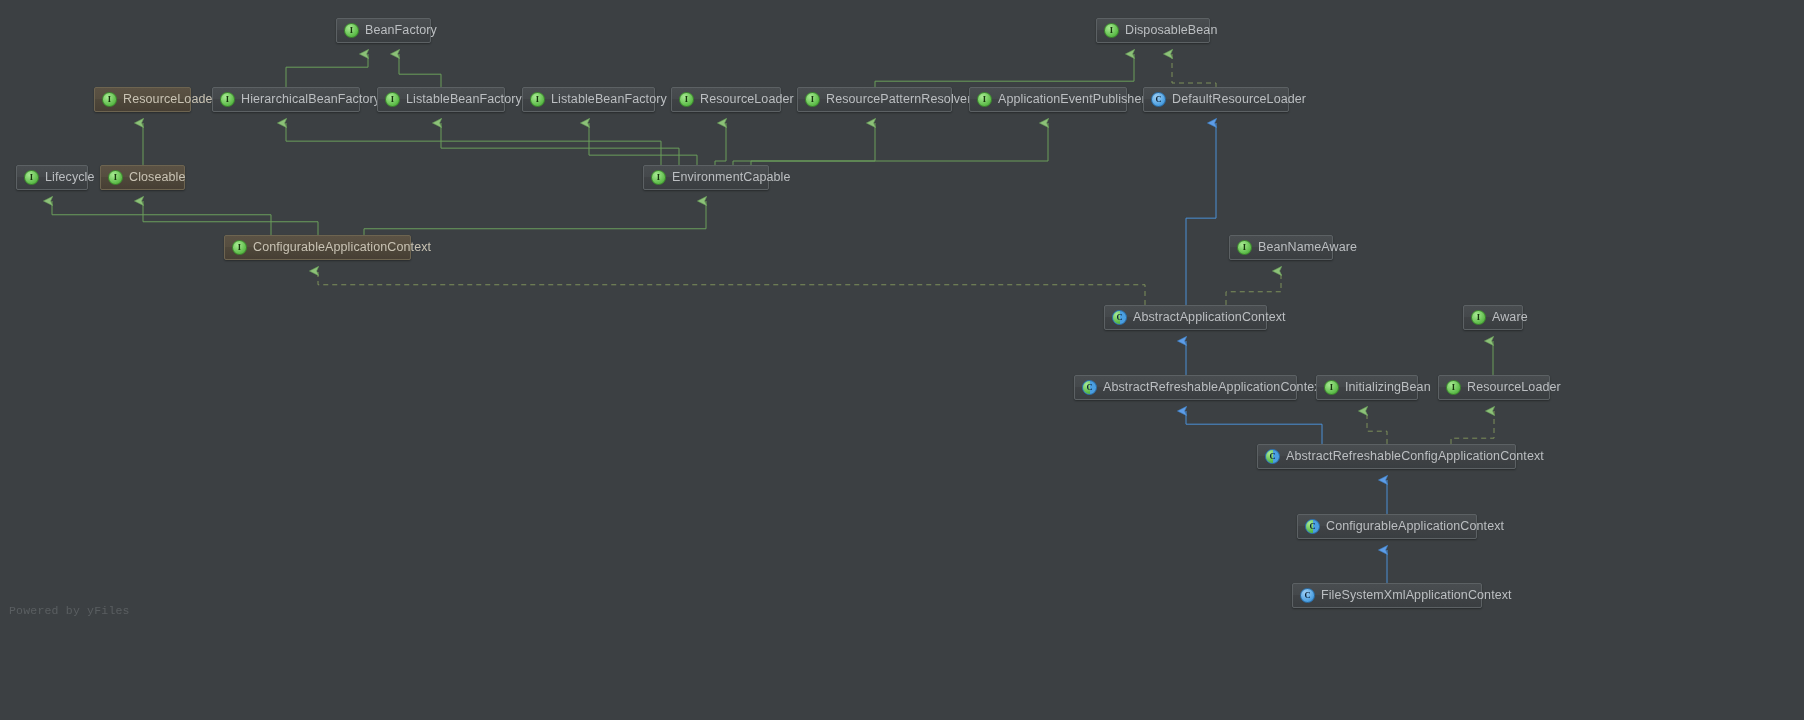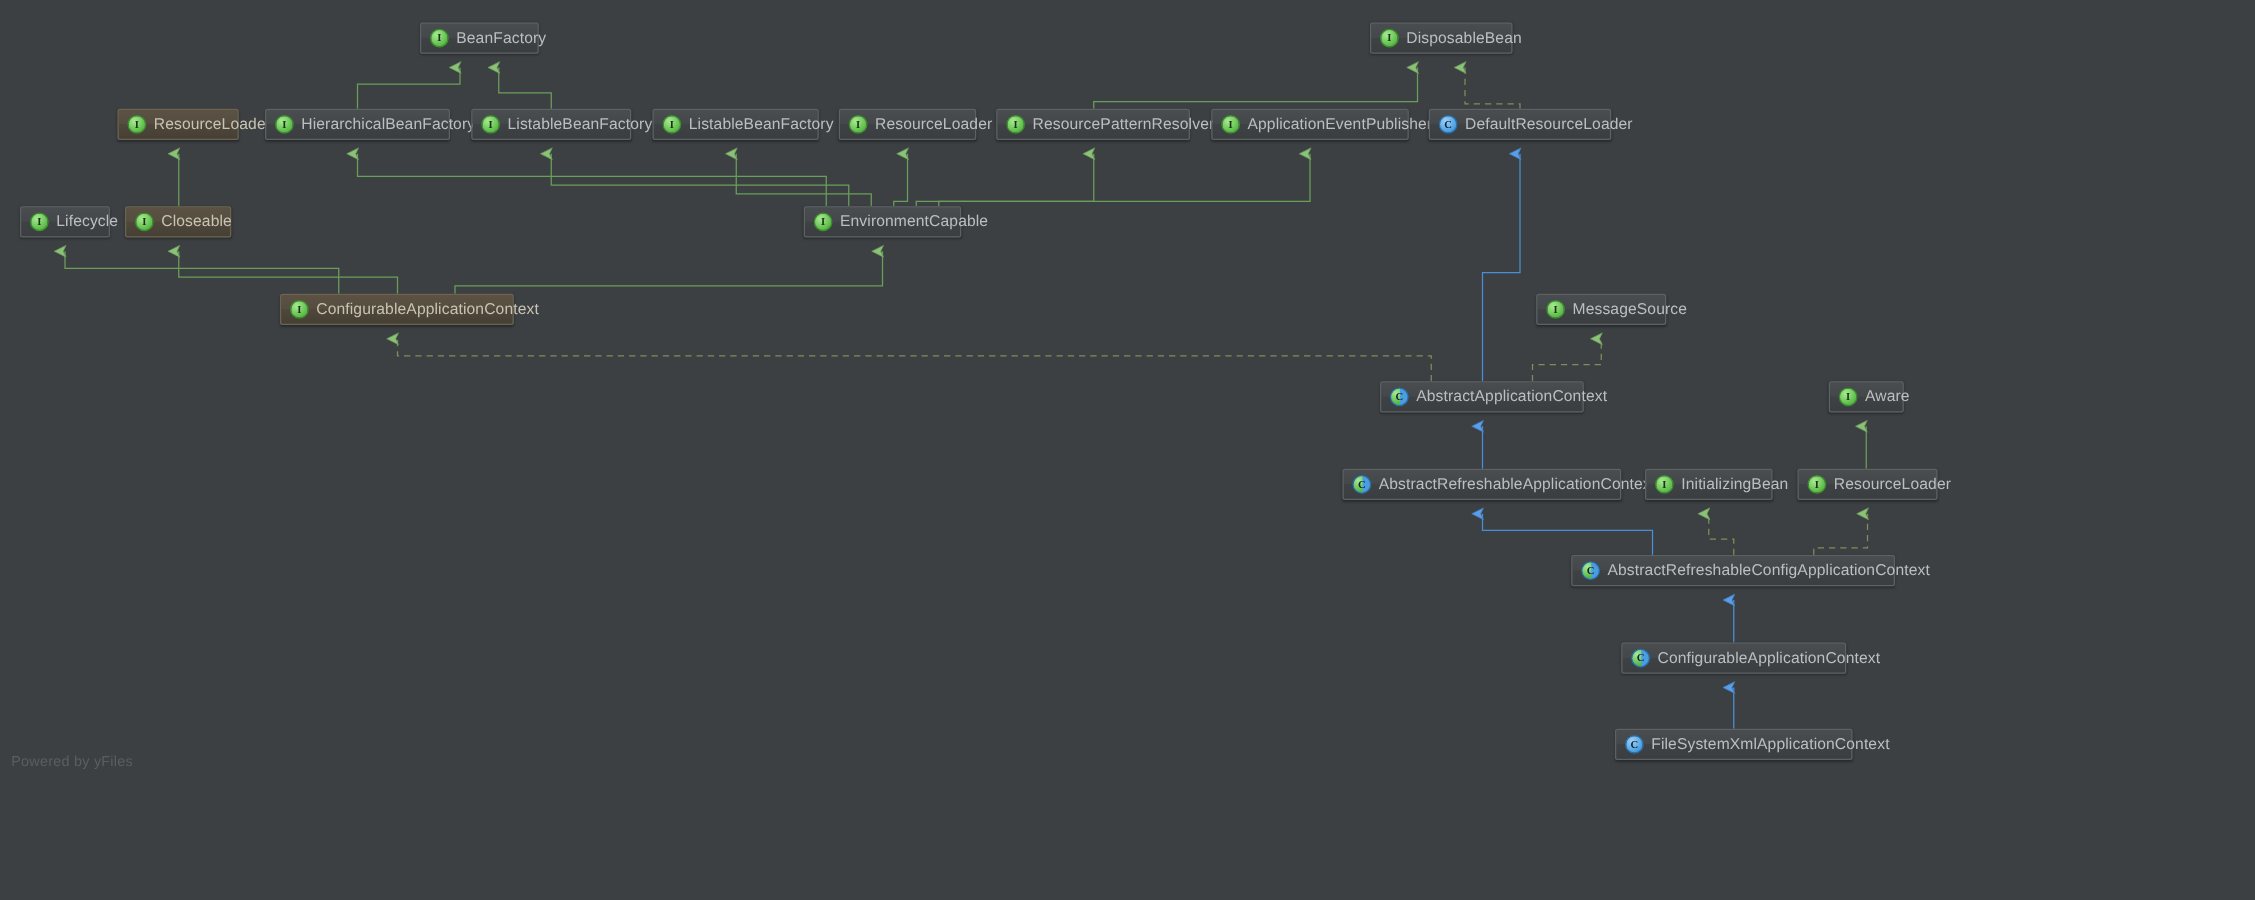--- a/index.html
+++ b/index.html
@@ -64,20 +64,21 @@
     width:8px;height:15px;
     background:radial-gradient(circle at 60% 30%,#a8ea93,#54b641 75%);
     border-radius:50% 0 0 50%;
   }
   .ico-abstract .g{position:relative;z-index:2;}
 
   #watermark{
     position:absolute;left:9px;top:604px;
     font-size:11.5px;color:#5a5e61;
     letter-spacing:.2px;
+    font-family:Liberation Mono, monospace;
   }
 </style>
 </head>
 <body style="background: rgb(60, 64, 67);">
 
 <div id="canvas">
   <svg id="edges">
     <defs>
       <marker id="arrGreen" markerWidth="11" markerHeight="11" refX="5.5" refY="9.6" orient="auto" markerUnits="userSpaceOnUse">
         <path d="M5.5 1 L10.2 10.4 L5.5 8.2 L0.8 10.4 Z" fill="#8cc178" stroke="#6a9e5b" stroke-width="0.6"></path>
@@ -168,21 +169,21 @@
       <div class="node" style="left: 643px; top: 165px; width: 126px;">
         <span class="ico ico-interface">I</span>
         <span class="lbl">EnvironmentCapable</span>
       </div>
       <div class="node hl" style="left: 224px; top: 235px; width: 187px;">
         <span class="ico ico-interface">I</span>
         <span class="lbl">ConfigurableApplicationContext</span>
       </div>
       <div class="node" style="left: 1229px; top: 235px; width: 104px;">
         <span class="ico ico-interface">I</span>
-        <span class="lbl">MessageSource</span>
+        <span class="lbl">BeanNameAware</span>
       </div>
       <div class="node" style="left: 1104px; top: 305px; width: 163px;">
         <span class="ico ico-abstract">
           <span class="g">C</span>
         </span>
         <span class="lbl">AbstractApplicationContext</span>
       </div>
       <div class="node" style="left: 1463px; top: 305px; width: 60px;">
         <span class="ico ico-interface">I</span>
         <span class="lbl">Aware</span>

